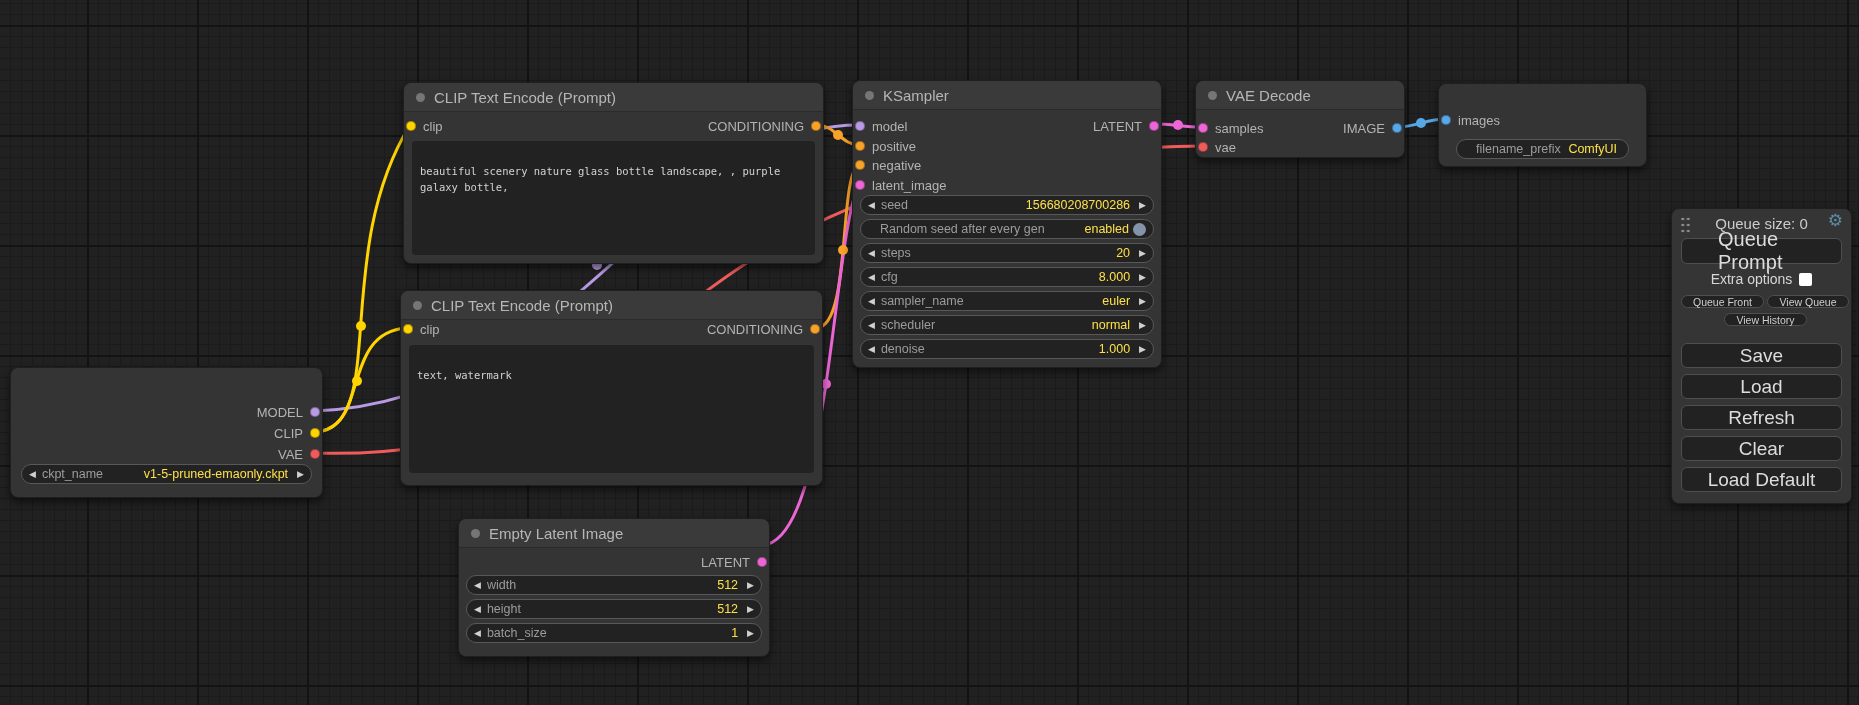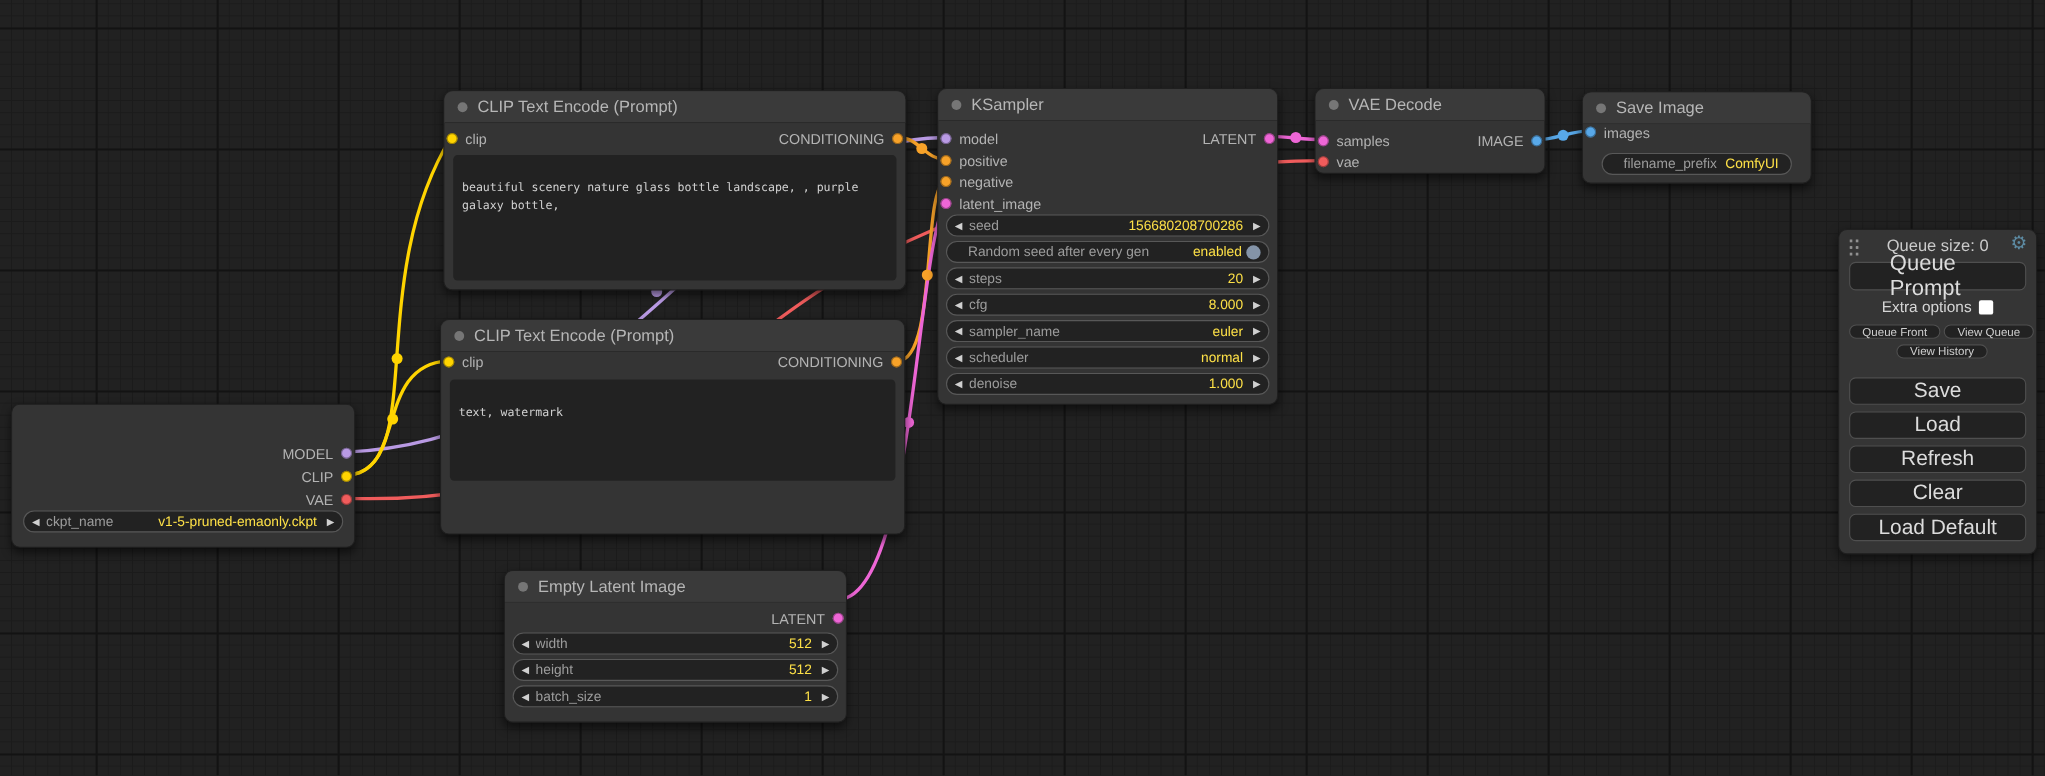--- a/index.html
+++ b/index.html
@@ -141,21 +141,21 @@
       <span>CLIP Text Encode (Prompt)</span>
     </div>
     <div class="slot" style="left:2px;top:28px;">
       <span class="sdot" style="background-color: rgb(255, 212, 0);"></span>
       <span>clip</span>
     </div>
     <div class="slot" style="right:2px;top:28px;">
       <span>CONDITIONING</span>
       <span class="sdot" style="background-color: rgb(247, 162, 41);"></span>
     </div>
-    <div class="prompt-box" style="left:8px;right:8px;top:54px;height:92px;">text, watermark</div>
+    <div class="prompt-box" style="left:8px;right:8px;top:54px;height:128px;">text, watermark</div>
   </div>
 
   <div class="node" style="left:458px;top:518px;width:312px;height:139px;">
     <div class="ntitle">
       <span class="tdot" style="background-color: rgb(118, 118, 118);"></span>
       <span>Empty Latent Image</span>
     </div>
     <div class="slot" style="right:2px;top:33px;">
       <span>LATENT</span>
       <span class="sdot" style="background-color: rgb(238, 102, 214);"></span>
@@ -265,24 +265,20 @@
       <span>IMAGE</span>
       <span class="sdot" style="background-color: rgb(88, 168, 232);"></span>
     </div>
     <div class="slot" style="left:2px;top:56px;">
       <span class="sdot" style="background-color: rgb(240, 92, 92);"></span>
       <span>vae</span>
     </div>
   </div>
 
   <div class="node" style="left:1438px;top:83px;width:209px;height:84px;">
-    <div class="ntitle">
-      <span class="tdot" style="background-color: rgb(118, 118, 118);"></span>
-      <span>Save Image</span>
-    </div>
     <div class="slot" style="left:2px;top:26px;">
       <span class="sdot" style="background-color: rgb(88, 168, 232);"></span>
       <span>images</span>
     </div>
     <div class="pill noarrow abs" style="left:17px;right:17px;top:55px;">
       <span class="wlabel">filename_prefix</span>
       <span class="wvalue">ComfyUI</span>
     </div>
   </div>
 

